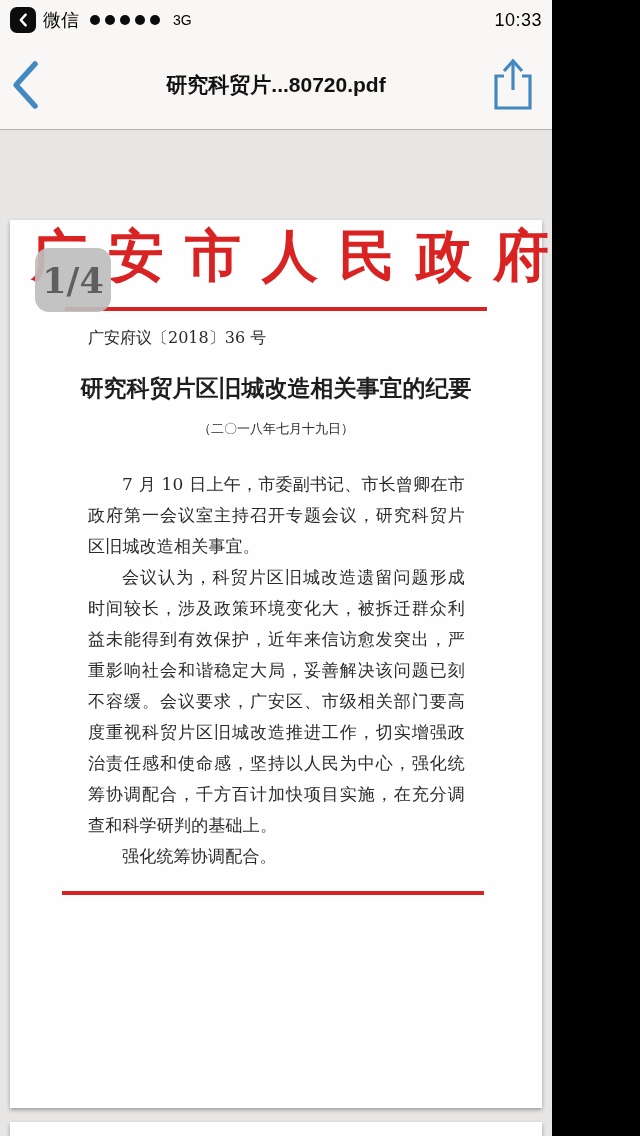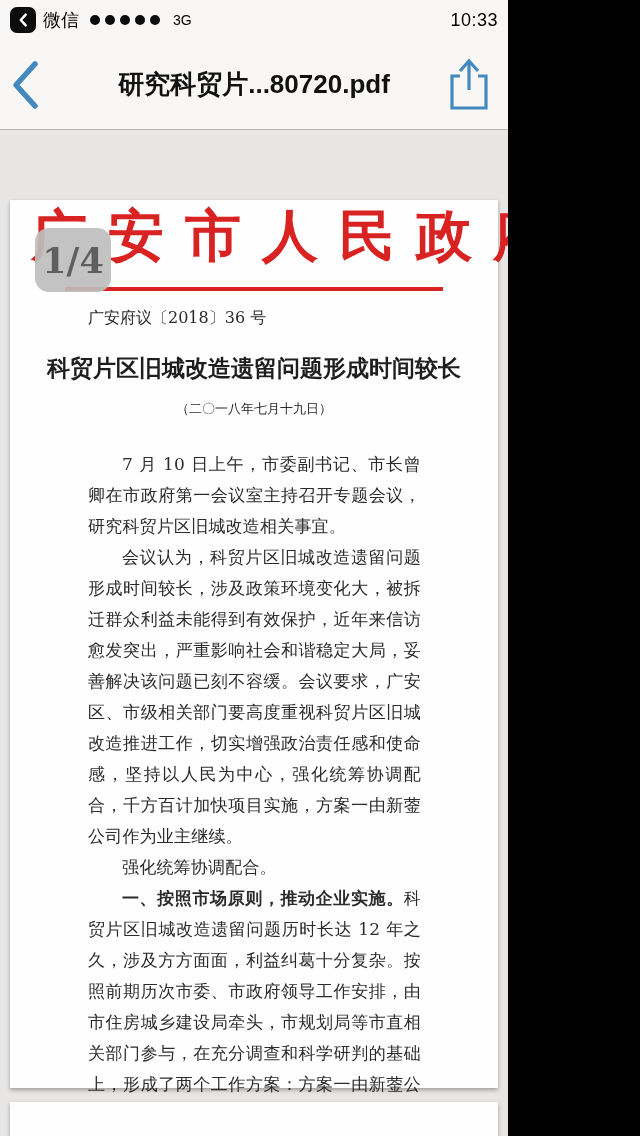--- a/index.html
+++ b/index.html
@@ -1,19 +1,19 @@
 <!DOCTYPE html>
 <html><head>
 <meta charset="utf-8">
 <style>
   * { margin: 0; padding: 0; box-sizing: border-box; }
   html, body { width: 640px; }
   body { font-family: "Liberation Sans", sans-serif; background: #000; }
   .screen {
-    position: relative; width: 508px; height: 1136px;
+    position: relative; width: 552px; height: 1136px;
     background: #e7e6e4; overflow: hidden;
   }
 
   
   .status-bar {
     height: 40px; background: #f8f7f5;
     display: flex; align-items: center; padding: 0 10px;
     font-size: 18px; color: #000;
   }
   .sb-left, .sb-right { display: flex; align-items: center; gap: 7px; }
@@ -40,27 +40,27 @@
   }
 
   
   .nav-bar {
     height: 90px; background: #f8f7f5; border-bottom: 1px solid #b6b4b1;
     display: flex; align-items: center; padding: 0 12px; position: relative;
   }
   .nav-back { width: 40px; display: flex; align-items: center; cursor: pointer; }
   .nav-title {
     position: absolute; left: 70px; right: 70px; text-align: center;
-    font-size: 26px; font-weight: bold; color: #111;
+    font-size: 21px; font-weight: bold; color: #111;
     white-space: nowrap; overflow: hidden;
   }
   .nav-share { position: absolute; right: 14px; top: 16px; cursor: pointer; }
 
   
-  .content { height: 1006px; padding-top: 8px; }
+  .content { height: 1006px; padding-top: 28px; }
   .page {
     position: relative; margin: 0 10px; background: #fefefe;
     box-shadow: 0 2px 4px rgba(0,0,0,0.32);
   }
   .page-1 { height: 888px; }
   .page-2 { margin-top: 14px; height: 120px; }
 
   .page-indicator {
     position: absolute; left: 25px; top: 28px; z-index: 5;
     width: 76px; height: 64px; border-radius: 14px;
@@ -136,28 +136,27 @@
   <div class="content">
 
     <div class="page page-1 doc">
       <div class="page-indicator">1/4</div>
 
       <div class="letterhead">广安市人民政府</div>
       <div class="red-rule-top"></div>
 
       <div class="doc-number">广安府议〔2018〕36 号</div>
 
-      <div class="doc-title">科贸片区旧城改造遗留问题形成时间较长</div>
+      <div class="doc-title">研究科贸片区旧城改造相关事宜的纪要</div>
       <div class="doc-date">（二〇一八年七月十九日）</div>
 
       <div class="doc-body">
         <p>7 月 10 日上午，市委副书记、市长曾卿在市政府第一会议室主持召开专题会议，研究科贸片区旧城改造相关事宜。</p>
-        <p>会议认为，科贸片区旧城改造遗留问题形成时间较长，涉及政策环境变化大，被拆迁群众利益未能得到有效保护，近年来信访愈发突出，严重影响社会和谐稳定大局，妥善解决该问题已刻不容缓。会议要求，广安区、市级相关部门要高度重视科贸片区旧城改造推进工作，切实增强政治责任感和使命感，坚持以人民为中心，强化统筹协调配合，千方百计加快项目实施，方案一由新蓥公司作为业主继续。</p>
+        <p>会议认为，科贸片区旧城改造遗留问题形成时间较长，涉及政策环境变化大，被拆迁群众利益未能得到有效保护，近年来信访愈发突出，严重影响社会和谐稳定大局，妥善解决该问题已刻不容缓。会议要求，广安区、市级相关部门要高度重视科贸片区旧城改造推进工作，切实增强政治责任感和使命感，坚持以人民为中心，强化统筹协调配合，千方百计加快项目实施，在充分调查和科学研判的基础上。</p>
         <p>强化统筹协调配合。</p>
-        <p><span class="item-lead">一、按照市场原则，推动企业实施。</span><span>科贸片区旧城改造遗留问题历时长达 12 年之久，涉及方方面面，利益纠葛十分复杂。按照前期历次市委、市政府领导工作安排，由市住房城乡建设局牵头，市规划局等市直相关部门参与，在充分调查和科学研判的基础上，形成了两个工作方案：方案一由新蓥公司作为业主继续</span></p>
       </div>
 
       <div class="red-rule-bottom"></div>
     </div>
 
     <div class="page page-2"></div>
 
   </div>
 </div>
 

